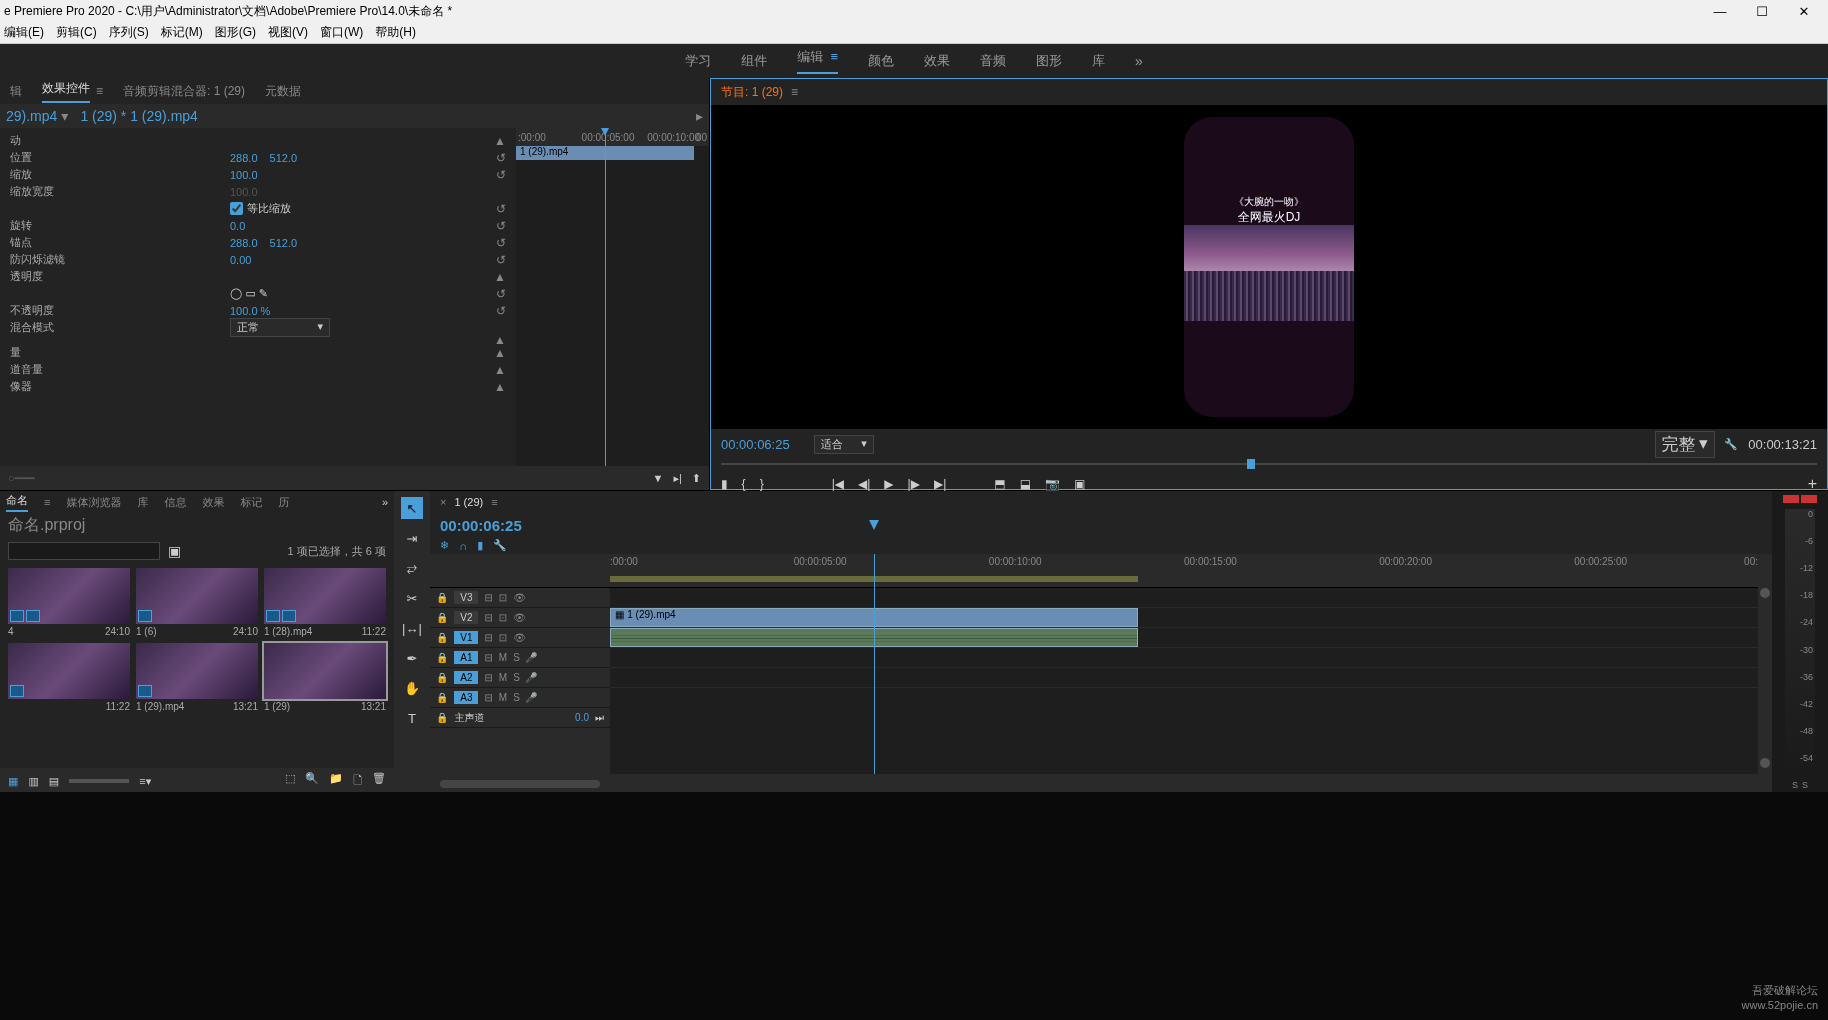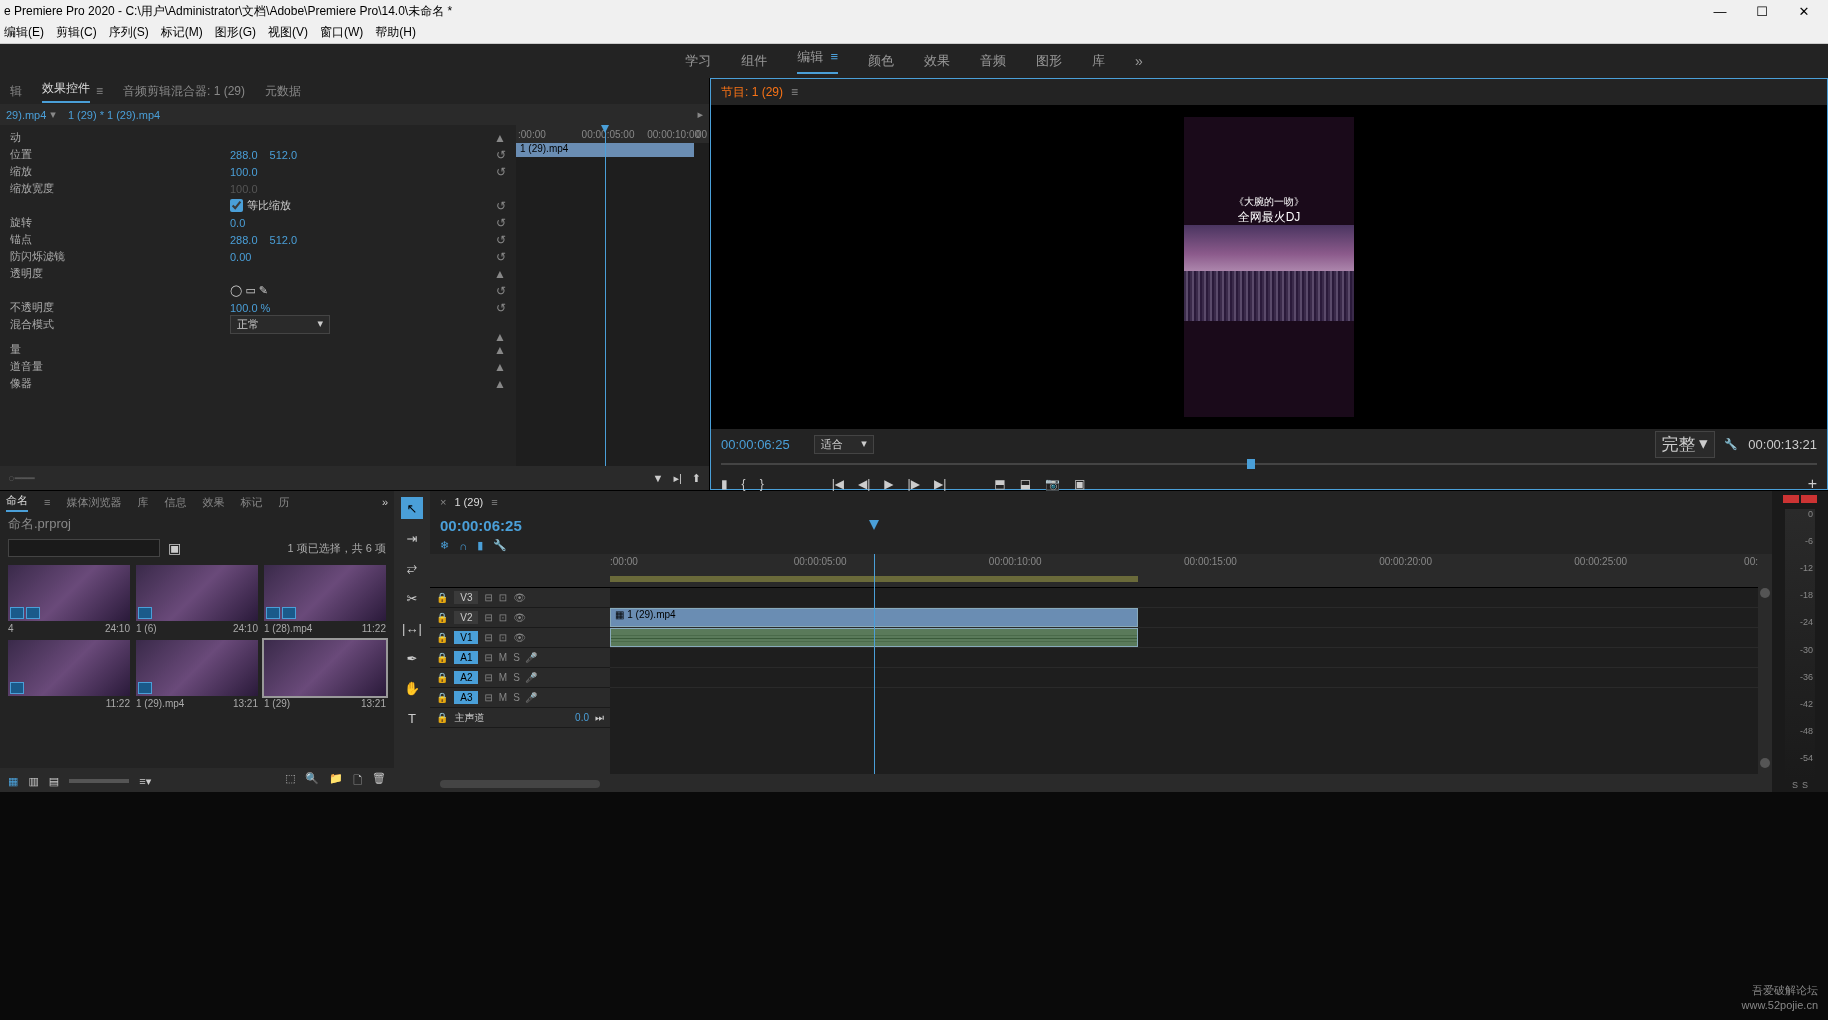--- a/index.html
+++ b/index.html
@@ -12,21 +12,21 @@
 .workspace-tabs { background: #232323; height: 34px; display: flex; align-items: center; justify-content: center; gap: 30px; font-size: 13px; }
 .workspace-tabs span { color: #999; cursor: default; }
 .workspace-tabs .active { color: #4a9fd8; border-bottom: 2px solid #4a9fd8; padding-bottom: 6px; }
 .ws-more { color: #999; font-size: 14px; }
 .main { display: flex; height: 412px; }
 .left-panel { width: 710px; background: #232323; display: flex; flex-direction: column; border-right: 1px solid #000; }
 .panel-tabs { height: 26px; display: flex; align-items: center; gap: 20px; padding: 0 10px; background: #232323; font-size: 12px; }
 .panel-tabs span { color: #888; cursor: default; }
 .panel-tabs .active { color: #ddd; border-bottom: 2px solid #4a9fd8; padding-bottom: 4px; }
 .panel-tabs .opts { margin-left: -14px; color: #888; }
-.source-header { display: flex; align-items: center; padding: 4px 6px; background: #2a2a2a; font-size: 11px; }
+.source-header { display: flex; align-items: center; padding: 4px 6px; background: #2a2a2a; font-size: 14px; }
 .source-header .clip-name { color: #4a9fd8; }
 .source-header .seq-name { color: #4a9fd8; margin-left: 8px; }
 .source-header .arr { margin-left: auto; color: #888; }
 .effect-controls { flex: 1; display: flex; }
 .ec-left { width: 516px; padding: 4px 0; }
 .ec-row { display: flex; align-items: center; height: 17px; padding: 0 10px; }
 .ec-row .label { width: 220px; color: #aaa; }
 .ec-row .val { color: #4a9fd8; margin-right: 12px; }
 .ec-row .val-dim { color: #555; }
 .ec-row .reset { margin-left: auto; color: #888; font-size: 12px; }
@@ -37,21 +37,21 @@
 .ec-timeline-ruler span { position: absolute; }
 .ec-clip-bar { position: absolute; top: 18px; left: 0; right: 0; height: 14px; background: #6a8db3; color: #000; font-size: 10px; padding: 0 4px; }
 .ec-playhead { position: absolute; top: 0; bottom: 0; width: 1px; background: #4a9fd8; }
 .ec-playhead::before { content:''; position:absolute; top:0; left:-4px; width:0; height:0; border-left:4px solid transparent; border-right:4px solid transparent; border-top:8px solid #4a9fd8; }
 .ec-footer { height: 24px; background: #2a2a2a; display: flex; align-items: center; justify-content: flex-end; padding: 0 8px; gap: 10px; color: #ccc; }
 .right-panel { flex: 1; background: #1e1e1e; display: flex; flex-direction: column; border: 1px solid #4a9fd8; }
 .program-header { height: 26px; display: flex; align-items: center; padding: 0 10px; background: #232323; font-size: 12px; }
 .program-header .title { color: #f97316; }
 .program-header .opts { margin-left: 8px; color: #888; }
 .program-view { flex: 1; display: flex; align-items: center; justify-content: center; background: #000; }
-.program-canvas { width: 170px; height: 300px; background: #1a0a1a; position: relative; }
+.program-canvas { width: 170px; height: 300px; background: #1a0a1a; position: relative; border-radius: 28px; }
 .program-canvas .toptext { position: absolute; top: 78px; width: 100%; text-align: center; color: #fff; font-size: 10px; }
 .program-canvas .subtext { position: absolute; top: 92px; width: 100%; text-align: center; color: #fff; font-size: 12px; }
 .program-canvas .city { position: absolute; top: 108px; left: 0; right: 0; height: 96px; background: linear-gradient(180deg,#4a3560 0%,#8b5a8b 30%,#b08bb0 50%,#2a1a3a 100%); }
 .program-canvas .city::after { content:''; position:absolute; bottom:0; left:0; right:0; height:50px; background: repeating-linear-gradient(90deg,#3a2a4a 0 2px,#5a4a6a 2px 4px,#2a1a3a 4px 6px); }
 .program-controls { height: 60px; background: #232323; padding: 4px 10px; }
 .pc-row1 { display: flex; align-items: center; height: 22px; }
 .pc-time { color: #4a9fd8; font-size: 13px; }
 .pc-zoom { margin-left: 24px; background: #2a2a2a; border: 1px solid #444; padding: 1px 6px; width: 60px; display: flex; justify-content: space-between; font-size: 11px; }
 .pc-right { margin-left: auto; display: flex; align-items: center; gap: 10px; }
 .pc-quality { background: #2a2a2a; border: 1px solid #444; padding: 1px 6px; width: 60px; display: flex; justify-content: space-between; font-size: 17px; }
@@ -61,21 +61,21 @@
 .pc-scrub-head { position: absolute; top: 2px; width: 8px; height: 10px; background: #4a9fd8; }
 .pc-buttons { display: flex; justify-content: center; align-items: center; gap: 14px; margin-top: 4px; font-size: 12px; color: #ccc; }
 .pc-plus { margin-left: auto; color: #ccc; font-size: 16px; }
 .bottom { display: flex; height: 304px; border-top: 1px solid #000; }
 .project-panel { width: 394px; background: #232323; display: flex; flex-direction: column; }
 .project-tabs { height: 22px; display: flex; align-items: center; padding: 0 6px; gap: 16px; font-size: 11px; }
 .project-tabs span { color: #888; cursor: default; }
 .project-tabs .active { color: #ddd; border-bottom: 2px solid #4a9fd8; padding-bottom: 2px; }
 .project-tabs .opts { color: #888; }
 .project-tabs .more { margin-left: auto; color: #ccc; }
-.project-path { padding: 2px 8px; color: #888; font-size: 13px; }
+.project-path { padding: 2px 8px; color: #888; font-size: 16px; }
 .project-search { display: flex; align-items: center; padding: 4px 8px; gap: 8px; }
 .project-search input { flex: 0 0 110px; background: #1a1a1a; border: 1px solid #444; color: #ccc; padding: 2px 4px; font-size: 11px; }
 .project-search .folder { color: #ccc; font-size: 14px; }
 .project-search .status { margin-left: auto; color: #aaa; font-size: 11px; }
 .project-bin { flex: 1; padding: 4px 8px; overflow: hidden; }
 .bin-grid { display: grid; grid-template-columns: repeat(3, 1fr); gap: 6px; }
 .bin-item { position: relative; }
 .bin-thumb { width: 100%; height: 56px; background: linear-gradient(135deg,#3a2a4a,#6a4a7a,#2a1a3a); position: relative; }
 .bin-thumb.selected { outline: 2px solid #999; }
 .bin-badges { position: absolute; bottom: 2px; left: 2px; display: flex; gap: 2px; }

